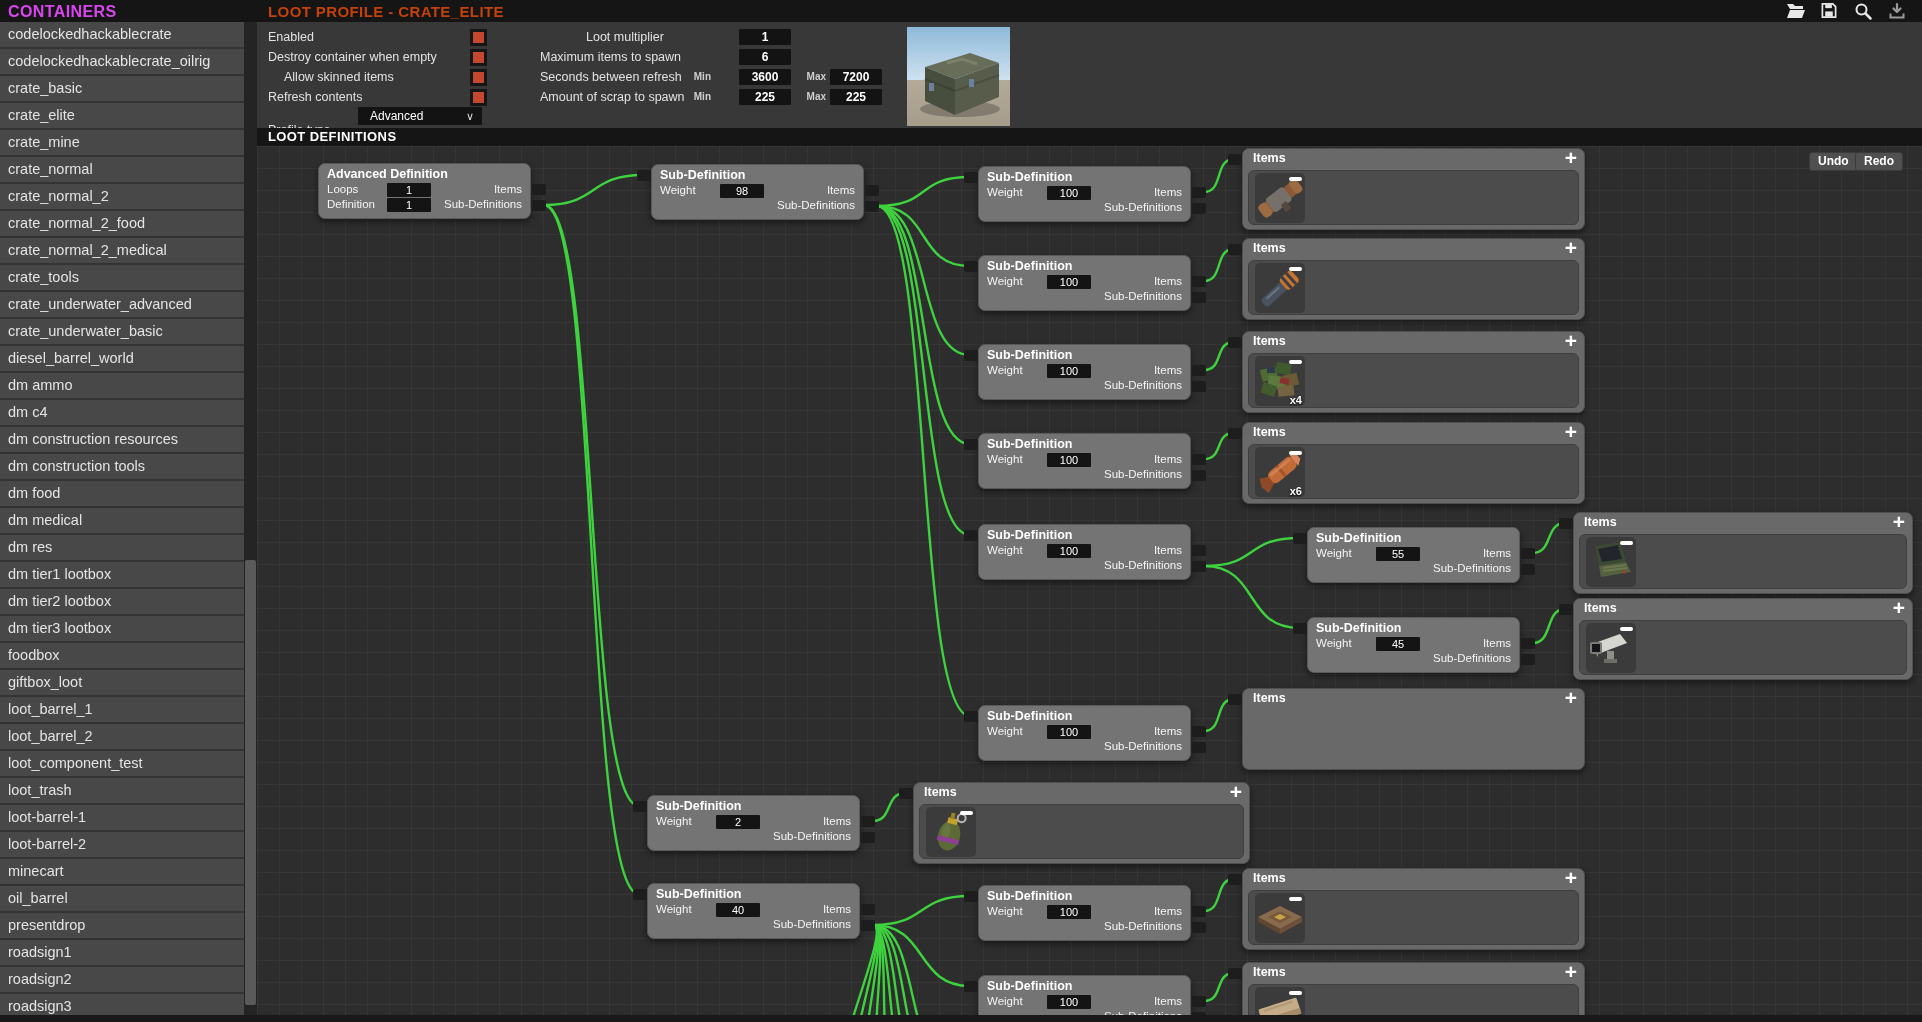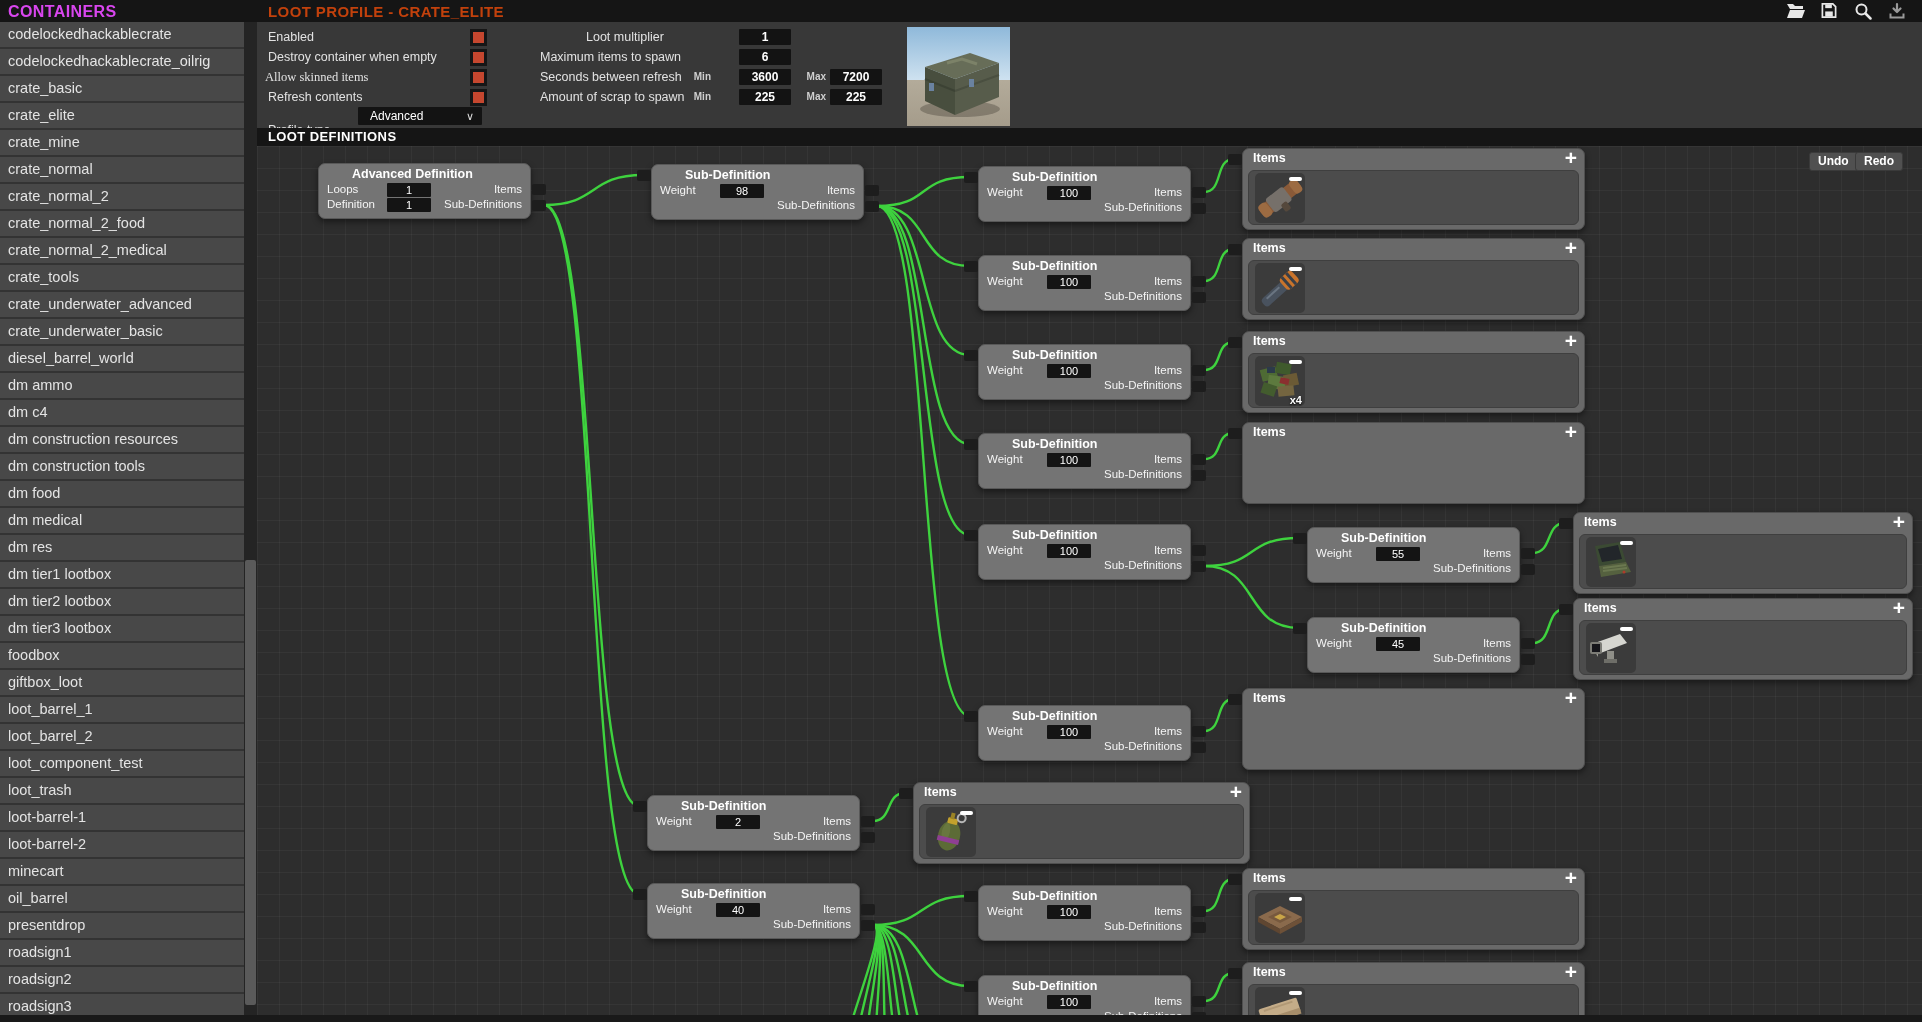--- a/index.html
+++ b/index.html
@@ -37,21 +37,21 @@
      background-image:linear-gradient(rgba(255,255,255,.04) 1px,transparent 1px),
                       linear-gradient(90deg,rgba(255,255,255,.04) 1px,transparent 1px);
      background-size:22px 22px;}
   #wires{position:absolute;left:0;top:0;width:1665px;height:876px;}
   #wires path{stroke:#3ed23e;stroke-width:2.4;fill:none;stroke-linecap:round;}
   .gbtn{position:absolute;top:6px;background:#505050;border:1px solid #3a3a3a;color:#fff;font-size:12px;
         font-weight:bold;padding:1px 8px 2px;border-radius:3px;cursor:pointer;}
   
   .node{position:absolute;width:211px;background:#747474;border:1px solid #585858;border-radius:7px;
         box-shadow:0 3px 6px rgba(0,0,0,.45);color:#f4f4f4;padding-bottom:5px;}
-  .ntitle{font-weight:bold;font-size:12.5px;padding:3px 8px 2px;color:#fff;margin-left:25px;}
+  .ntitle{font-weight:bold;font-size:12.5px;padding:3px 8px 2px;color:#fff;}
   .nrow{position:relative;height:15px;font-size:11.5px;}
   .nlab{position:absolute;left:8px;top:0;}
   .nval{position:absolute;left:68px;top:0;width:44px;height:14px;background:#141414;color:#fff;
         text-align:center;line-height:14px;font-size:11px;border-radius:1px;cursor:text;}
   .nright{position:absolute;right:8px;top:0;}
   .port{position:absolute;width:14px;height:11px;background:#1d1d1d;border-radius:2px;}
   .pl{left:-15px;top:5px}.pr1{right:-16px;top:20px}.pr2{right:-16px;top:36px}
   
   .panel{position:absolute;height:82px;background:#696969;border:1px solid #4f4f4f;border-radius:7px;
          box-shadow:0 3px 6px rgba(0,0,0,.45);box-sizing:border-box;}
@@ -153,21 +153,21 @@
         <line x1="18" y1="52" x2="48" y2="64" stroke="#3c4234" stroke-width="2"></line>
         <line x1="48" y1="64" x2="92" y2="48" stroke="#4a4f40" stroke-width="2"></line>
         <rect x="22" y="56" width="5" height="8" fill="#6a82a0"></rect>
         <rect x="62" y="52" width="5" height="8" fill="#6a82a0"></rect>
       </svg>
     </div>
   <div class="slabel" style="left: 11px; top: 8px;">Enabled</div>
       <div class="chk" style="left: 213px; top: 7px;"></div>
       <div class="slabel" style="left: 11px; top: 28px;">Destroy container when empty</div>
       <div class="chk" style="left: 213px; top: 27px;"></div>
-      <div class="slabel" style="left: 8px; top: 48px; font-family: Liberation Serif, serif;">Allow skinned items</div>
+      <div class="slabel" style="left: 27px; top: 48px;">Allow skinned items</div>
       <div class="chk" style="left: 213px; top: 47px;"></div>
       <div class="slabel" style="left: 11px; top: 68px;">Refresh contents</div>
       <div class="chk" style="left: 213px; top: 67px;"></div>
       <div class="slabel" style="left: 283px; top: 8px; margin-left: 46px;">Loot multiplier</div>
       <div class="vbox" style="left: 482px; top: 7px;">1</div>
       <div class="slabel" style="left: 283px; top: 28px;">Maximum items to spawn</div>
       <div class="vbox" style="left: 482px; top: 27px;">6</div>
       <div class="slabel" style="left: 283px; top: 48px;">Seconds between refresh</div>
       <div class="mmlab" style="left: 428px; top: 47px;">Min</div>
       <div class="vbox" style="left: 482px; top: 47px;">3600</div>
@@ -473,20 +473,35 @@
             </svg>
             <div class="minus"></div>
             <div class="qty">x4</div>
           </div>
         </div>
         <div class="port pl" style="top: 5px;"></div>
       </div>
       <div class="panel" style="left: 985px; top: 276px; width: 343px;">
         <div class="phead">Items</div>
         <div class="plus">+</div>
+        <div class="pbody">
+          <div class="tile">
+            <svg width="50" height="50" viewBox="0 0 50 50">
+              <g transform="rotate(-40 25 25)">
+                <rect x="12" y="18" width="32" height="14" rx="6" fill="#c06b38"></rect>
+                <rect x="25" y="18" width="3" height="14" fill="#a0522a"></rect>
+                <polygon points="5,17 13,21 13,30 3,34 1,25" fill="#8e4a28"></polygon>
+                <polygon points="43,18 49,22 49,28 43,32" fill="#d8855c"></polygon>
+                <rect x="15" y="20" width="26" height="3" fill="#d8875a" opacity=".7"></rect>
+              </g>
+            </svg>
+            <div class="minus"></div>
+            <div class="qty">x6</div>
+          </div>
+        </div>
         <div class="port pl" style="top: 5px;"></div>
       </div>
       <div class="panel" style="left: 1316px; top: 366px; width: 340px;">
         <div class="phead">Items</div>
         <div class="plus">+</div>
         <div class="pbody">
           <div class="tile">
             <svg width="50" height="50" viewBox="0 0 50 50">
               <g>
                 <polygon points="9,9 34,5 40,25 13,29" fill="#3b4a33"></polygon>

